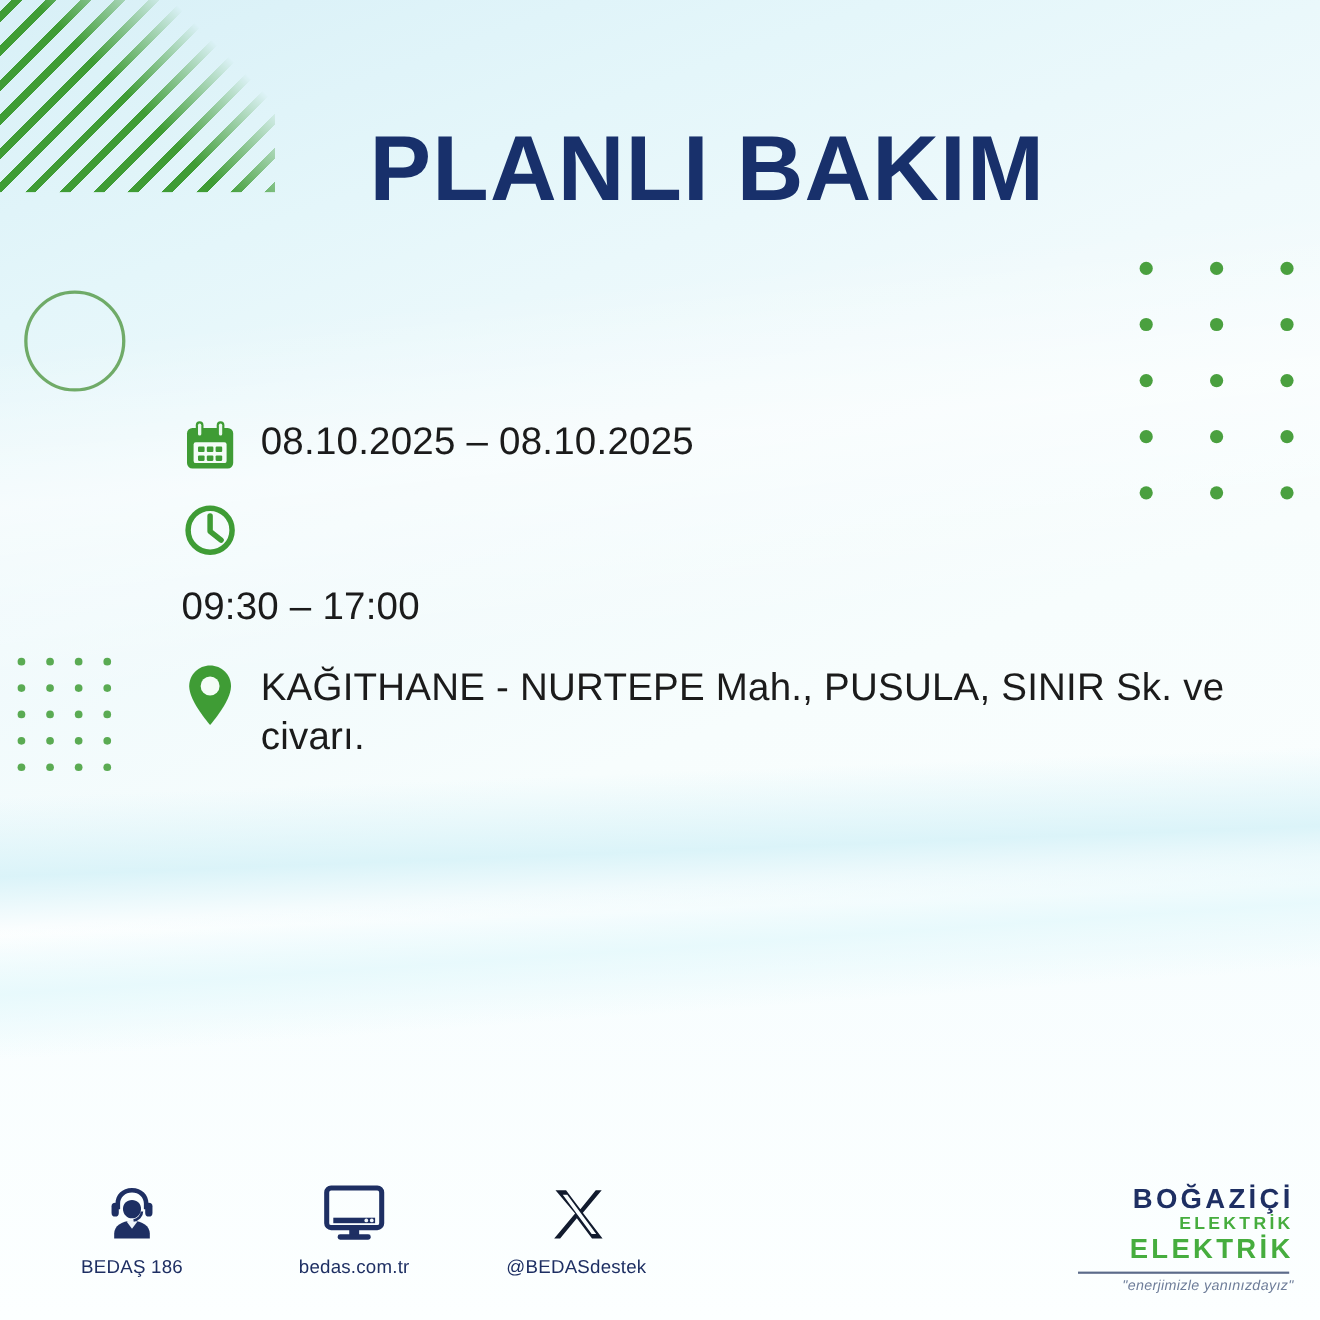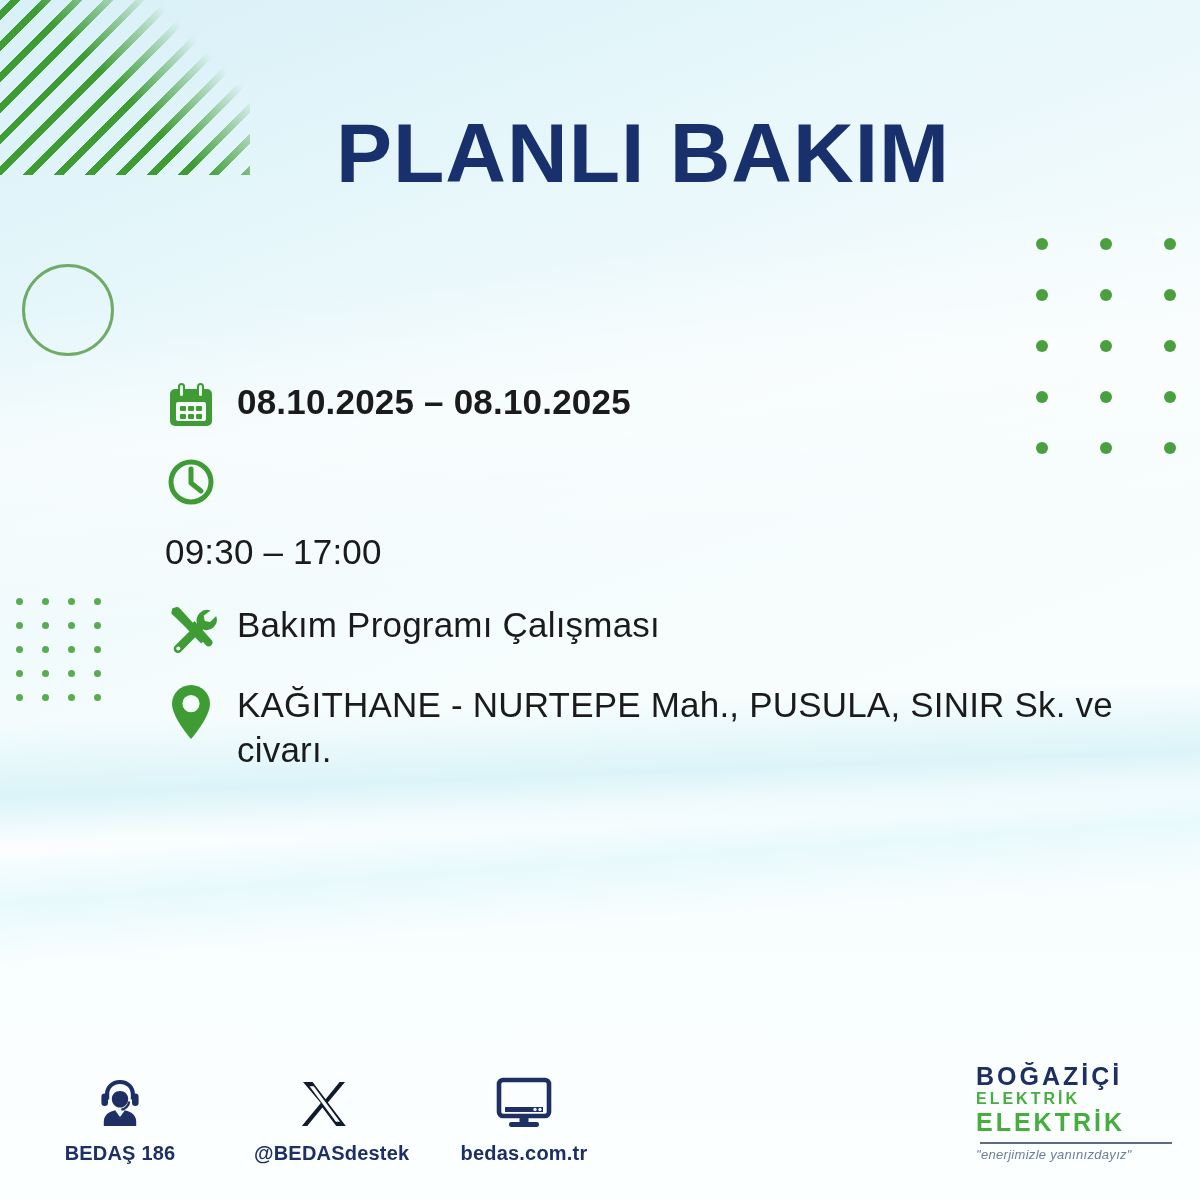--- a/index.html
+++ b/index.html
@@ -79,34 +79,34 @@
   }
 
   
   .info{ position:absolute; left:165px; top:378px; width:1010px; }
   .row{ display:flex; align-items:flex-start; margin-bottom:14px; }
   .row .ico{ width:72px; flex:0 0 72px; display:flex; justify-content:flex-start; align-items:flex-start; padding-top:2px;}
   .row .txt{
     font-size:35px; color:#1b1b1b; line-height:1.28; padding-top:2px;
     letter-spacing:.2px;
   }
-  .row-date{ margin-bottom:22px;font-weight:bold; }
+  .row-date{ margin-bottom:22px; }
   .row-time{ margin-bottom:26px;flex-direction:column; }
   .row-work{ margin-bottom:24px; }
   .row-loc .txt{ max-width:900px; }
 
   
   .footer{ position:absolute; left:0; top:1056px; width:1200px; height:144px; }
   .contacts{ position:absolute; left:52px; top:14px; display:flex; gap:66px; }
   .contact{ width:136px; text-align:center; }
   .contact .cicon{ height:62px; display:flex; align-items:flex-end; justify-content:center; }
   .contact .clabel{
-    margin-top:10px; font-size:20px; font-weight:bold; color:#1e2f63; letter-spacing:.2px;
-  }
-  .logo{ position:absolute; right:24px; top:6px; width:200px; text-align:left; }
+    margin-top:10px; font-size:17px; font-weight:normal; color:#1e2f63; letter-spacing:.2px;
+  }
+  .logo{ position:absolute; right:24px; top:20px; width:200px; text-align:right; }
   .logo .l1{ font-size:25px; font-weight:bold; letter-spacing:3px; color:#1e2f63; line-height:1.12; }
   .logo .l2{ font-size:16px; font-weight:bold; letter-spacing:3px; color:#46ad3e; line-height:1.12; }
   .logo .l3{ font-size:25px; font-weight:bold; letter-spacing:3px; color:#46ad3e; line-height:1.12; }
   .logo .rule{ height:2px; background:#5c6b8a; margin:6px 4px 3px 4px; }
   .logo .tag{ font-size:13px; font-style:italic; color:#6e7d99; letter-spacing:.3px; }
 </style>
 </head>
 <body>
 
 <div class="poster">
@@ -191,36 +191,20 @@
     <div class="row row-time">
       <div class="ico">
         <svg width="52" height="52" viewBox="0 0 52 52" aria-hidden="true">
           <circle cx="26" cy="26" r="20" fill="none" stroke="#3f9c35" stroke-width="5"></circle>
           <path d="M26 13 L26 27 L36 35" fill="none" stroke="#3f9c35" stroke-width="5" stroke-linecap="round" stroke-linejoin="round"></path>
         </svg>
       </div>
       <div class="txt">09:30 – 17:00</div>
     </div>
 
-    <div class="row row-work">
-      <div class="ico">
-        <svg width="54" height="54" viewBox="0 0 54 54" aria-hidden="true">
-          <g fill="#3f9c35">
-            <path d="M45.5 7.5a10.5 10.5 0 0 0-13.4 13.2L10.3 42.5a4.2 4.2 0 1 0 5.9 5.9l21.8-21.8A10.5 10.5 0 0 0 51.2 13l-6.1 6.1-5.3-1.1-1.1-5.3 6.8-5.2z"></path>
-            <circle cx="13.3" cy="45.5" r="2" fill="#f2fbf4"></circle>
-            <path d="M8.5 6.3l5.2-2.1 28 30.6-5.6 5.6L8.9 12.2z" transform="rotate(0 27 27)"></path>
-          </g>
-          <g fill="#3f9c35">
-            <path d="M7.2 5.6l4.9-1.8 10.6 11.9-5.2 5.2L6.3 10.6z"></path>
-            <path d="M24.2 23.3l5.4-5.4 16.7 18.9a3.8 3.8 0 0 1-5.4 5.4z"></path>
-          </g>
-        </svg>
-      </div>
-      <div class="txt">Bakım Programı Çalışması</div>
-    </div>
 
     <div class="row row-loc">
       <div class="ico">
         <svg width="52" height="58" viewBox="0 0 52 58" aria-hidden="true">
           <path d="M26 2C15.5 2 7 10.4 7 20.8 7 34.6 26 56 26 56s19-21.4 19-35.2C45 10.4 36.5 2 26 2z" fill="#3f9c35"></path>
           <circle cx="26" cy="20.6" r="8.6" fill="#f4fdf7"></circle>
         </svg>
       </div>
       <div class="txt">KAĞITHANE - NURTEPE Mah., PUSULA, SINIR Sk. ve civarı.</div>
     </div>
@@ -243,41 +227,41 @@
             </g>
             <path d="M24.2 36.6L29 43l4.8-6.4-2.2-1.2H26.4z" fill="#eef4fb"></path>
             <path d="M38 27.4c0 4-3.4 7.6-7.6 8.2" fill="none" stroke="#1e2f63" stroke-width="2.4"></path>
           </svg>
         </div>
         <div class="clabel">BEDAŞ 186</div>
       </div>
 
       <div class="contact">
         <div class="cicon">
-          <svg width="56" height="56" viewBox="0 0 56 56" aria-hidden="true">
-            <path d="M9 6h9.6l13 17.3L45.6 6H51L33.9 26.6 51.8 50h-9.6L28.4 31.6 13.2 50H7.8l19-22.9L9 6zm6.6 4.2l26.3 35.6h4.1L19.7 10.2h-4.1z" fill="#121b2e"></path>
-          </svg>
-        </div>
-        <div class="clabel">@BEDASdestek</div>
-      </div>
-
-      <div class="contact">
-        <div class="cicon">
           <svg width="60" height="56" viewBox="0 0 60 56" aria-hidden="true">
             <rect x="5" y="4" width="50" height="36" rx="4" fill="none" stroke="#1e2f63" stroke-width="4.6"></rect>
             <rect x="11" y="31" width="38" height="5" fill="#1e2f63"></rect>
             <circle cx="41" cy="33.5" r="1.7" fill="#f3f8fc"></circle>
             <circle cx="46" cy="33.5" r="1.7" fill="#f3f8fc"></circle>
             <rect x="25.5" y="40" width="9" height="7" fill="#1e2f63"></rect>
             <rect x="15" y="46" width="30" height="5" rx="2.2" fill="#1e2f63"></rect>
           </svg>
         </div>
         <div class="clabel">bedas.com.tr</div>
       </div>
 
+      <div class="contact">
+        <div class="cicon">
+          <svg width="56" height="56" viewBox="0 0 56 56" aria-hidden="true">
+            <path d="M9 6h9.6l13 17.3L45.6 6H51L33.9 26.6 51.8 50h-9.6L28.4 31.6 13.2 50H7.8l19-22.9L9 6zm6.6 4.2l26.3 35.6h4.1L19.7 10.2h-4.1z" fill="#121b2e"></path>
+          </svg>
+        </div>
+        <div class="clabel">@BEDASdestek</div>
+      </div>
+
     </div>
 
     <div class="logo">
       <div class="l1">BOĞAZİÇİ</div>
       <div class="l2">ELEKTRİK</div>
       <div class="l3">ELEKTRİK</div>
       <div class="rule"></div>
       <div class="tag">"enerjimizle yanınızdayız"</div>
     </div>
 

